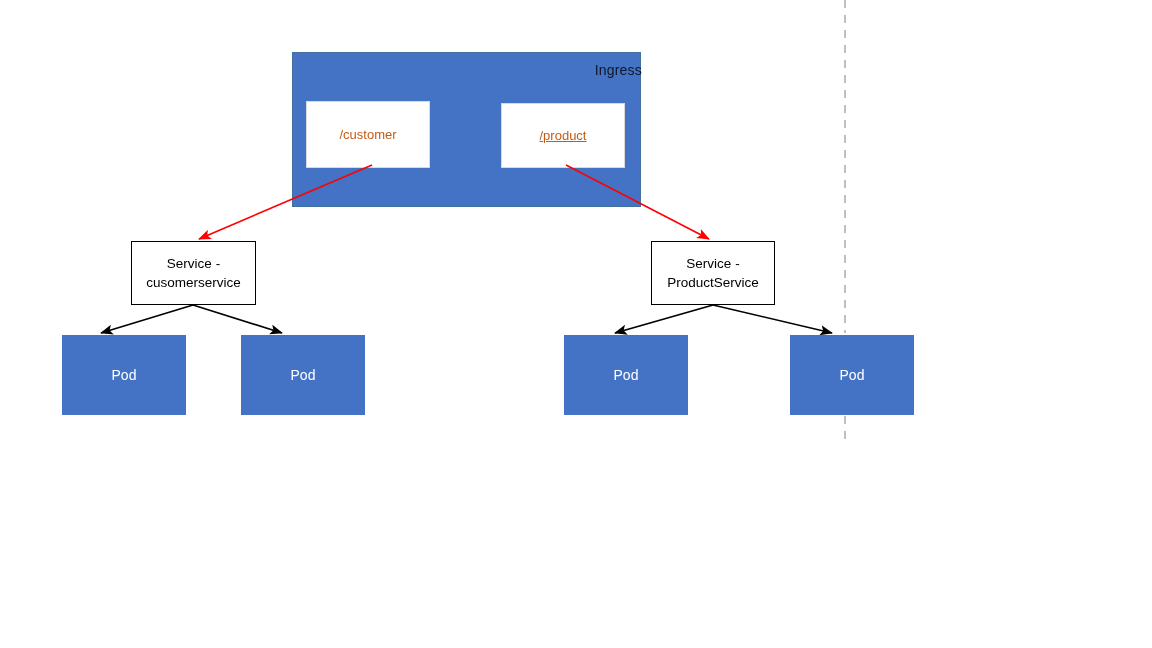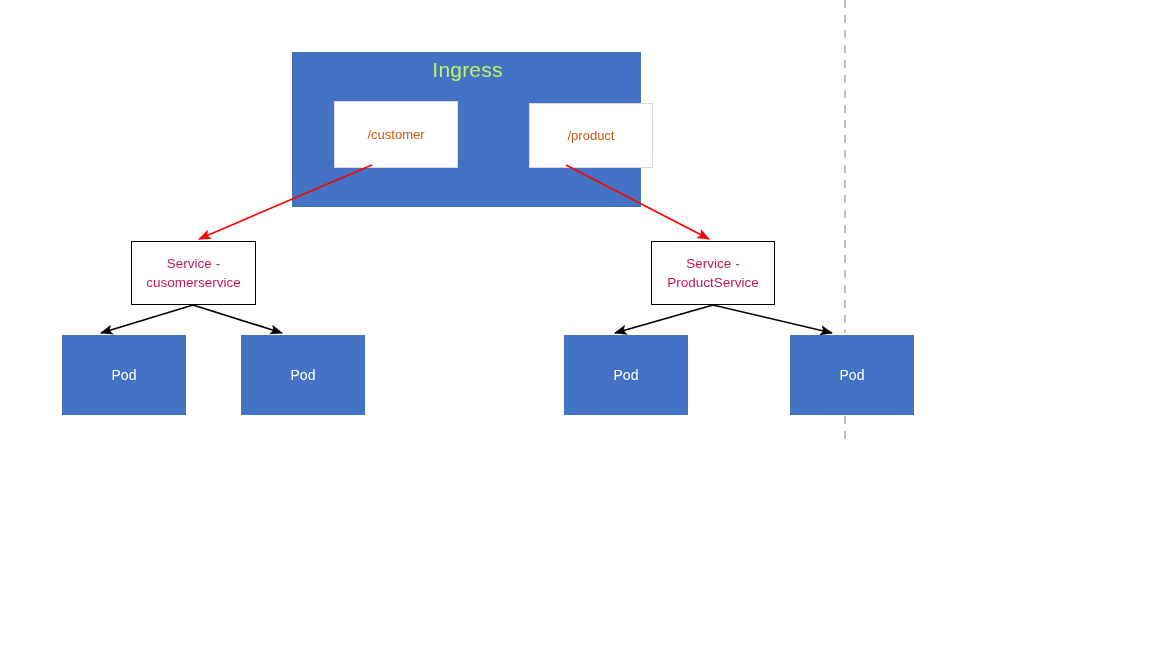--- a/index.html
+++ b/index.html
@@ -31,61 +31,61 @@
     height: 155px;
     background: #4472C4;
     border: 1px solid #41719C;
     display: block;
   }
   #ingress-title {
     position: absolute;
     left: 0;
     top: 6px;
     width: 349px;
-    text-align: center;
-    color: #bef264;
-    font-size: 21px;
+    text-align: right;
+    color: #0f172a;
+    font-size: 14px;
     line-height: 22px;
     letter-spacing: 0.2px;
   }
   
   .path-box {
     position: absolute;
     background: #ffffff;
     border: 1px solid #D9D9D9;
     display: flex;
     align-items: center;
     justify-content: center;
     color: #C55A11;
     font-size: 13px;
     box-sizing: border-box;
-    margin-left: 28px;
   }
   #path-customer {
     left: 306px;
     top: 101px;
     width: 124px;
     height: 67px;
   }
   #path-product {
     left: 501px;
     top: 103px;
     width: 124px;
     height: 65px;
+    text-decoration: underline;
   }
   
   .service-box {
     position: absolute;
     background: #ffffff;
     border: 1px solid #000000;
     box-sizing: border-box;
     display: flex;
     align-items: center;
     justify-content: center;
-    color: #be185d;
+    color: #000000;
     font-size: 13.5px;
     line-height: 19px;
     text-align: center;
   }
   #service-customer {
     left: 131px;
     top: 241px;
     width: 125px;
     height: 64px;
   }

